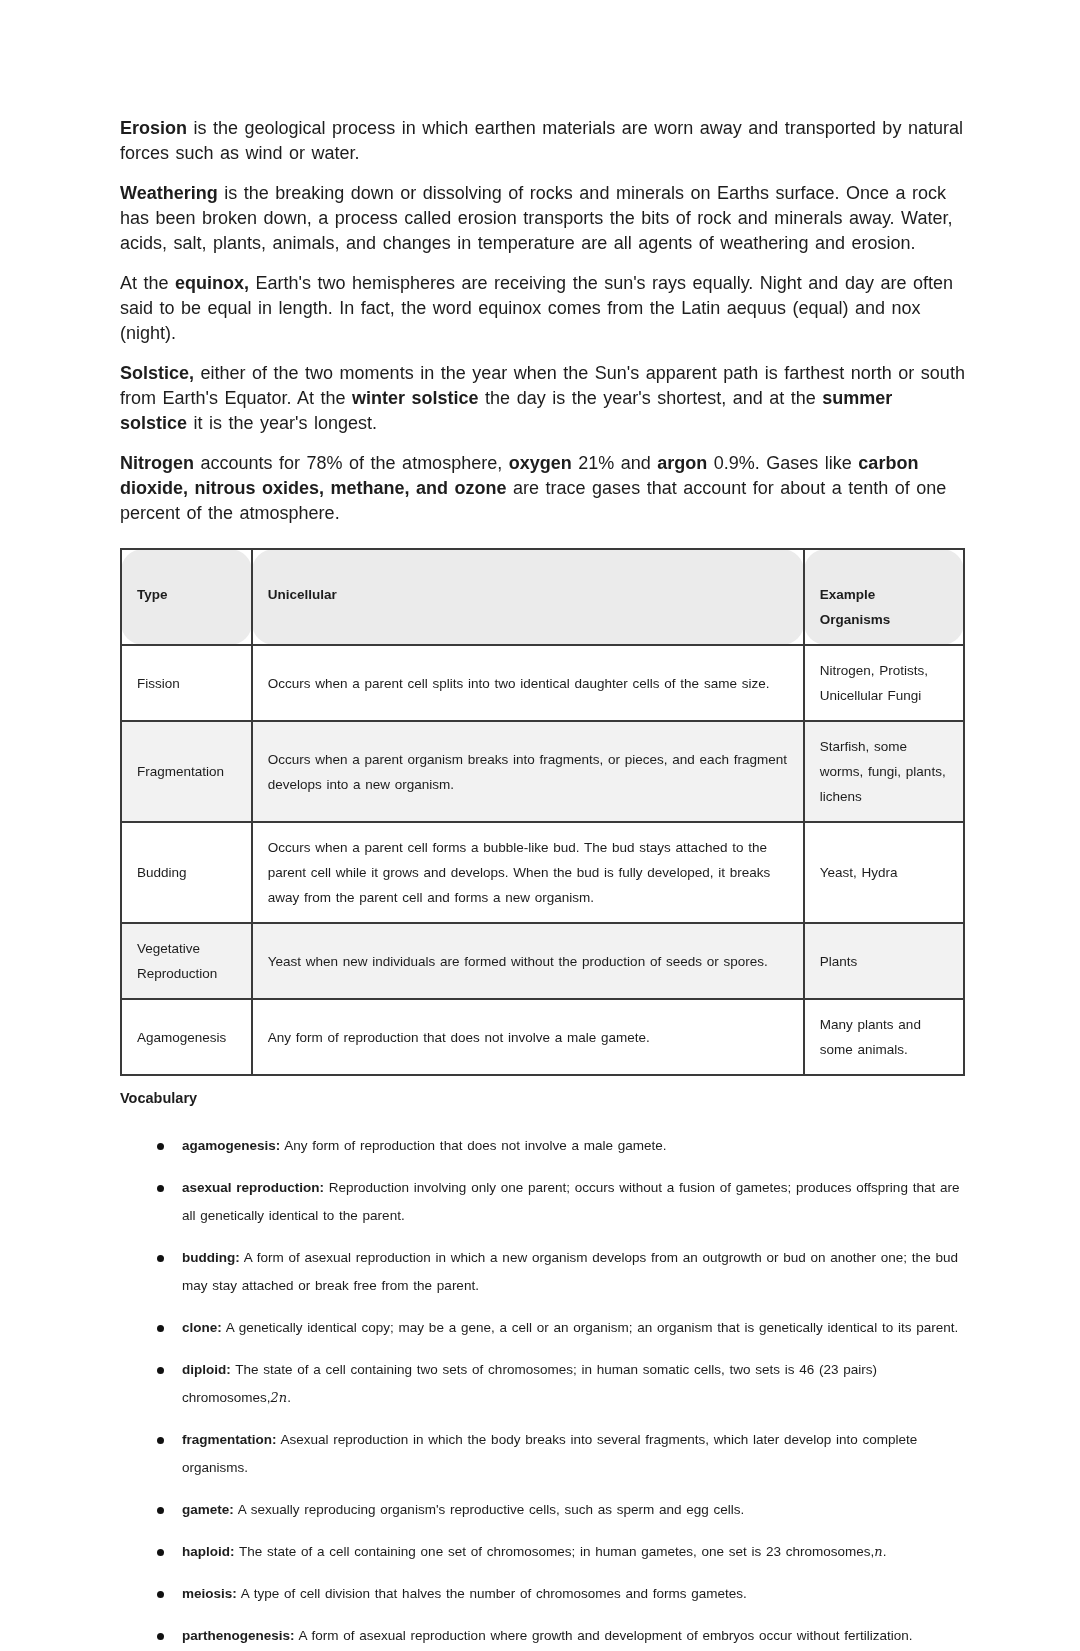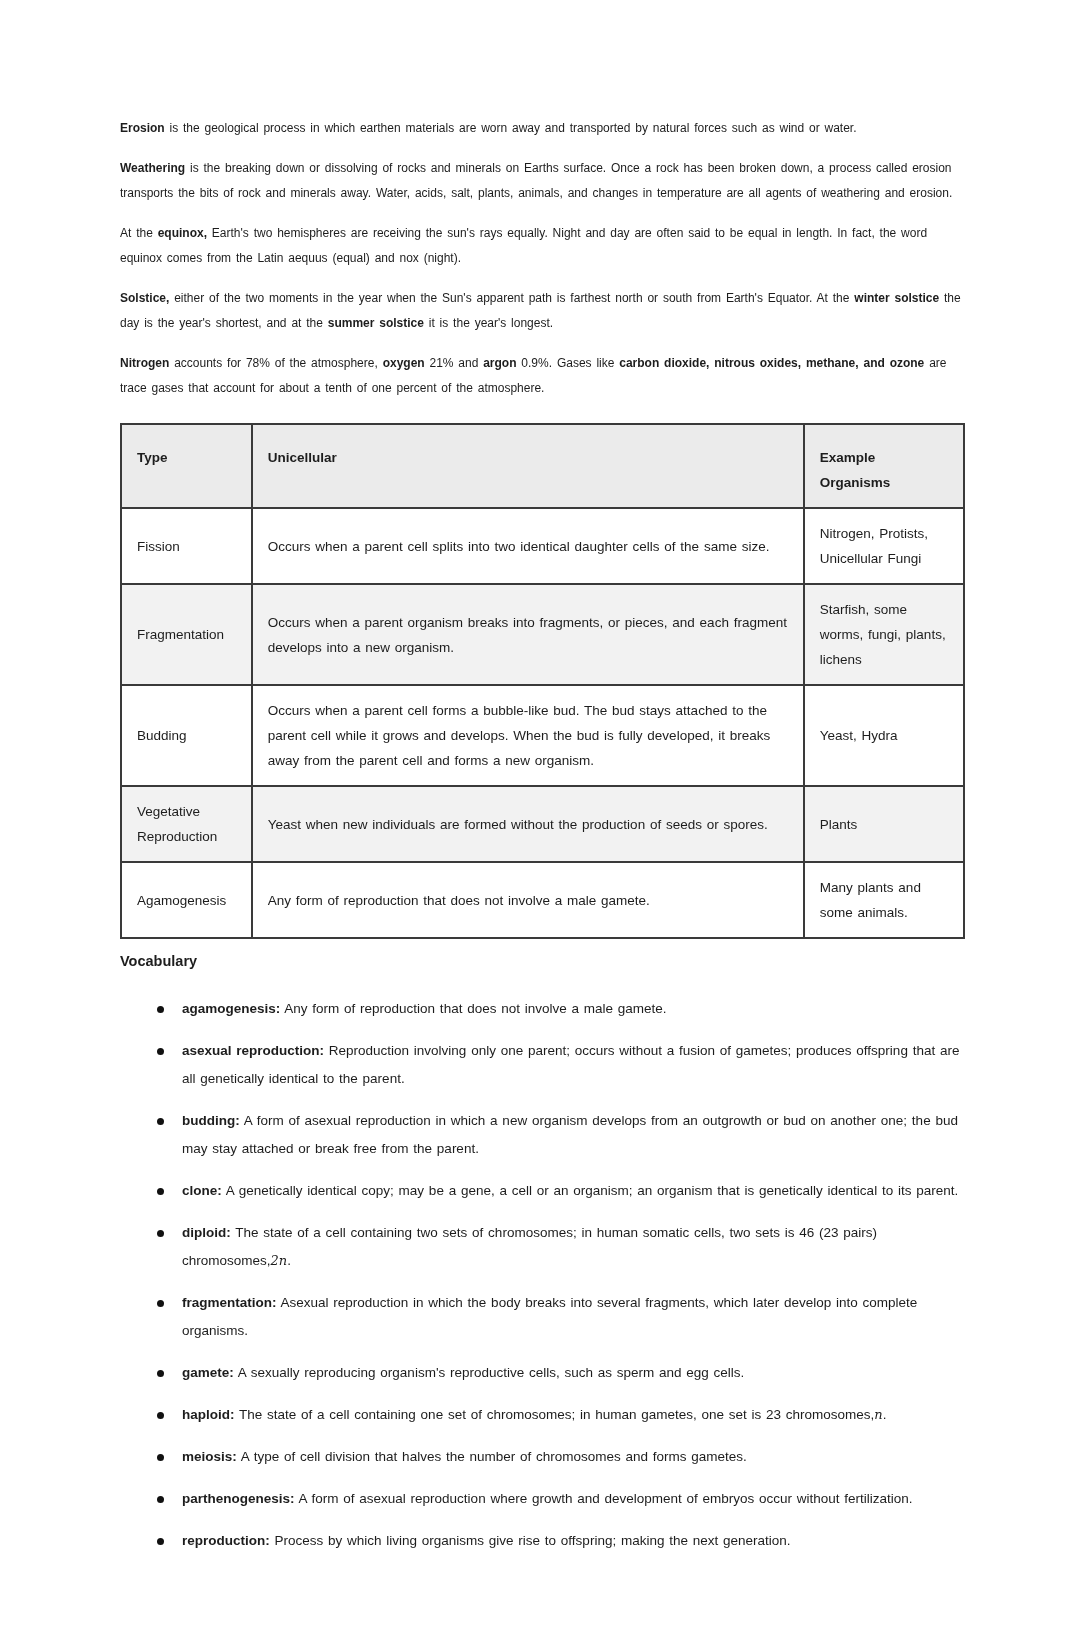--- a/index.html
+++ b/index.html
@@ -13,21 +13,21 @@
     position: relative;
     overflow: hidden;
   }
   .page-content {
     position: absolute;
     left: 120px;
     top: 116px;
     width: 845px;
   }
   .para {
-    font-size: 12px;
+    font-size: 18px;
     line-height: 25px;
     margin: 0 0 15px 0;
     word-spacing: 1.5px;
   }
   .para strong { font-weight: 700; }
 
   table.repro-table {
     width: 100%;
     border-collapse: collapse;
     margin-top: 22px;
@@ -41,22 +41,23 @@
     border: 2px solid var(--border-color, #3a3a3a);
     padding: 12px 15px;
     text-align: left;
     line-height: 25px;
     word-spacing: 1px;
   }
   table.repro-table thead th {
     background: var(--header-bg, #ebebeb);
     font-weight: 700;
     vertical-align: top;
-    padding-top: 20px;
+    padding-top: 32px;
     height: 76px;
+    border-radius: 22px;
   }
   table.repro-table tbody td {
     vertical-align: middle;
     height: 68px;
     font-weight: 400;
   }
   table.repro-table tbody tr.shaded td { background: var(--alt-row-bg, #f2f2f2); }
 
   .vocab-heading {
     font-size: 14.5px;

